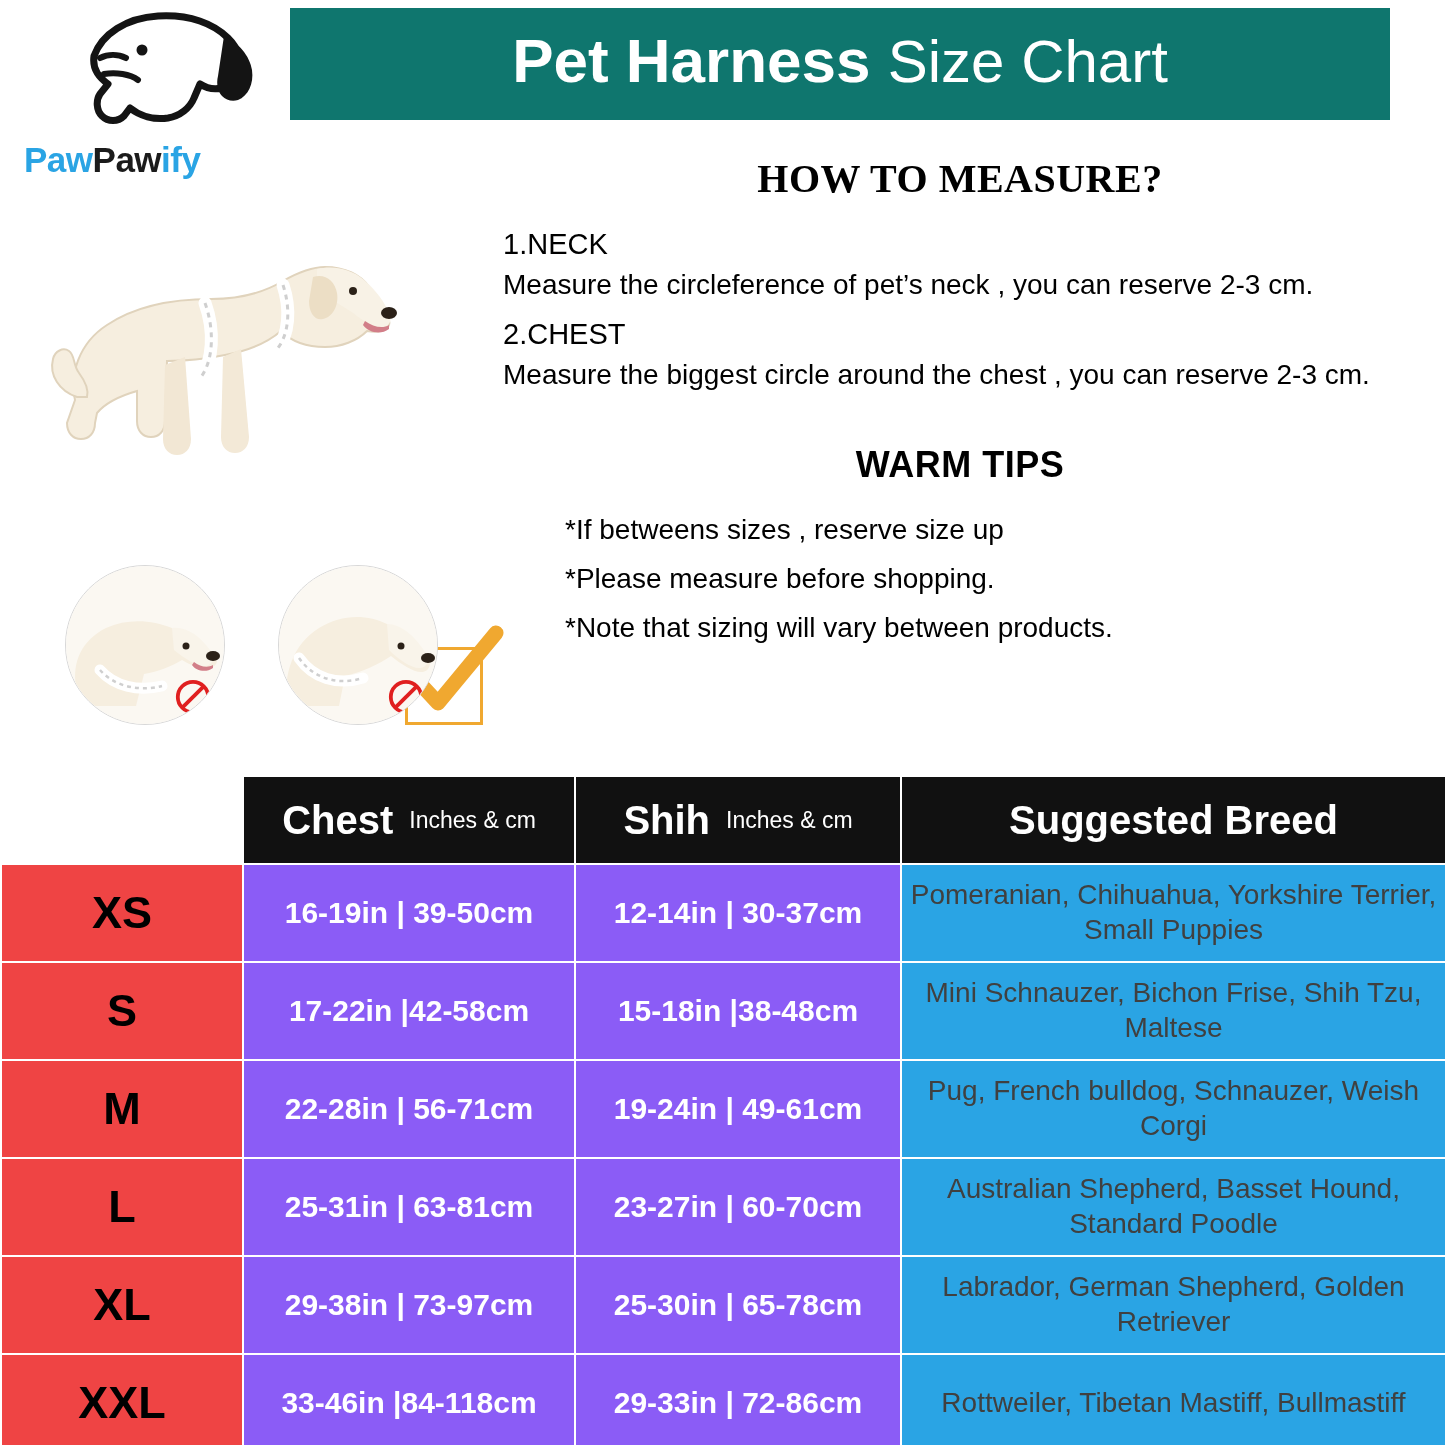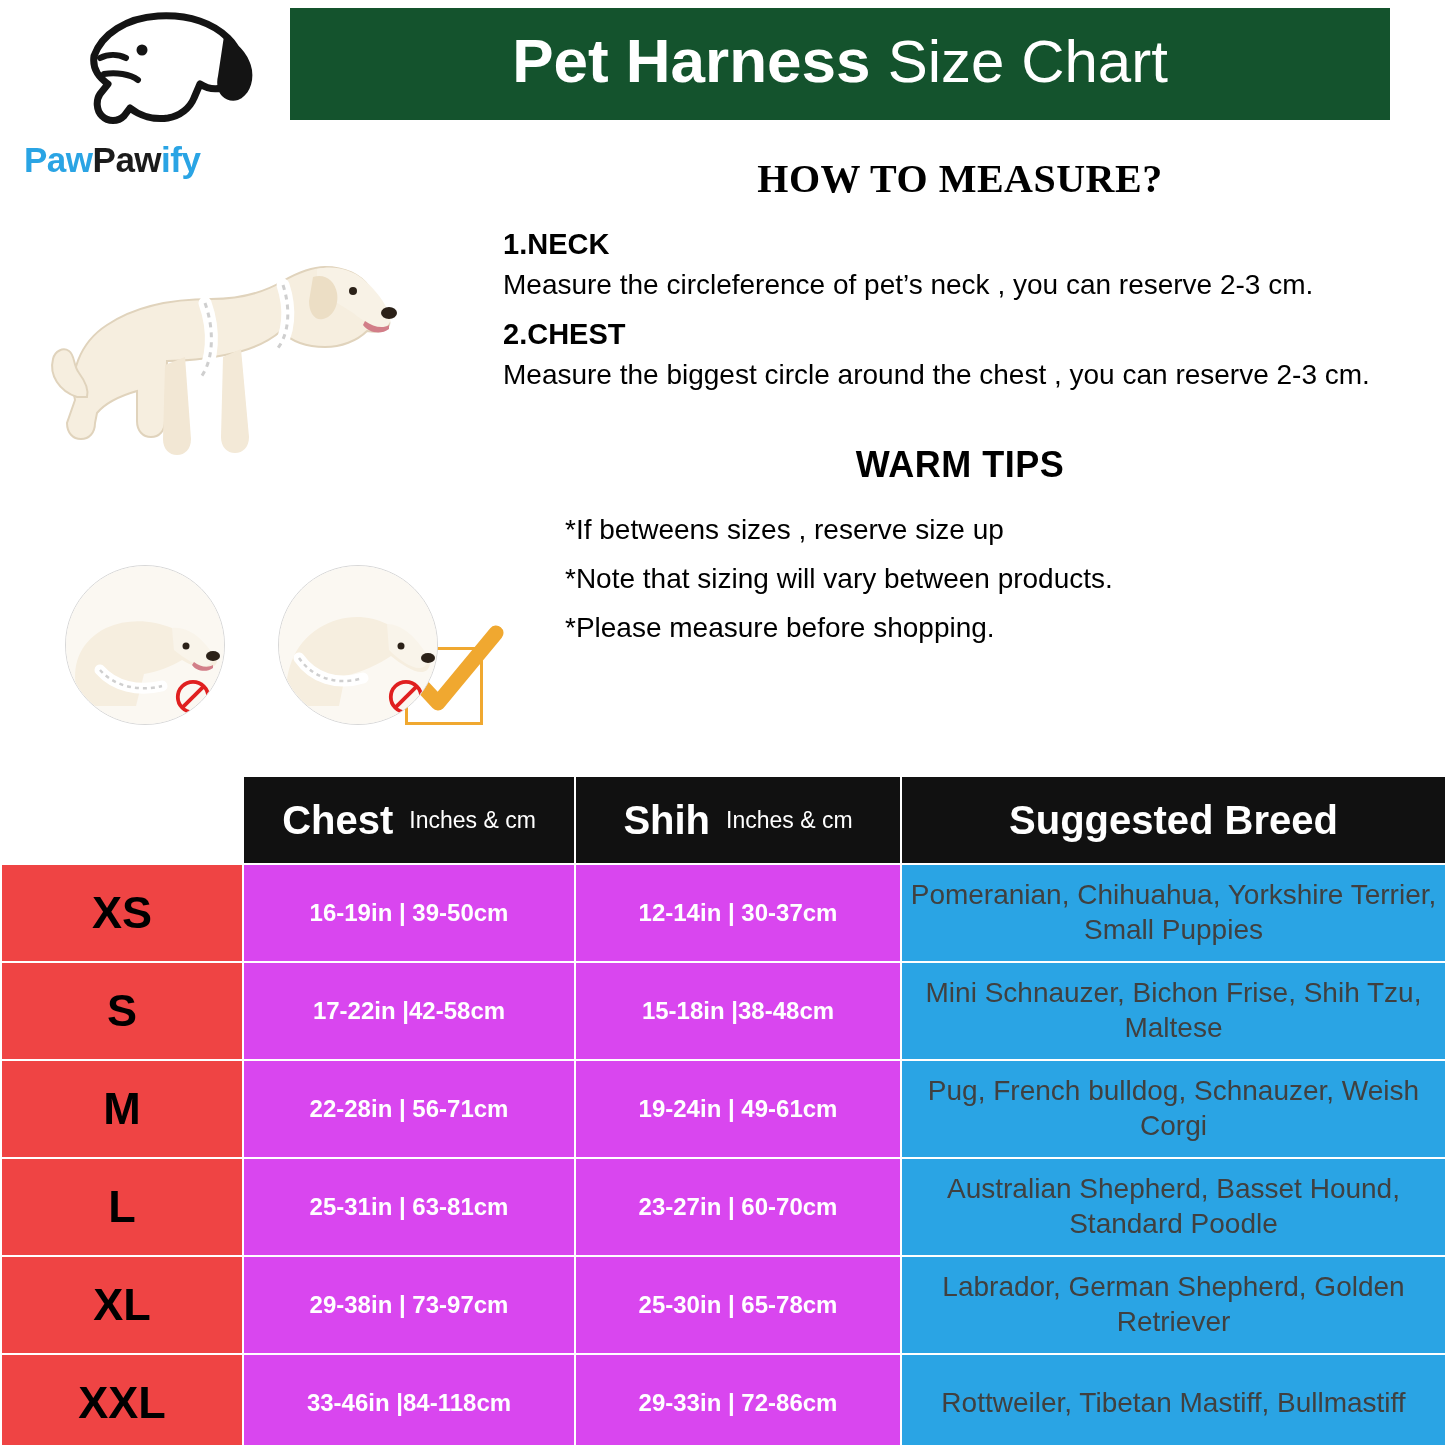--- a/index.html
+++ b/index.html
@@ -22,21 +22,21 @@
     position: absolute;
     left: 0; top: 0;
     width: 1445px;
     height: 185px;
   }
   .header-band {
     position: absolute;
     left: 290px; top: 8px;
     width: 1100px;
     height: 112px;
-    background: #14532d;
+    background: #0f766e;
     display: flex;
     align-items: center;
     justify-content: center;
   }
   .header-title {
     white-space: nowrap;
     line-height: 1;
     padding-bottom: 6px;
   }
   .header-title .bold {
@@ -133,21 +133,21 @@
   .h-measure {
     text-align: center;
     font-size: 40px;
     font-weight: bold;
     letter-spacing: 0.5px;
     margin: 0 0 26px 0;
     font-family: Liberation Serif, serif;
   }
   .m-item-title {
     font-size: 29px;
-    font-weight: bold;
+    font-weight: normal;
     margin: 0 0 6px 8px;
   }
   .m-item-body {
     font-size: 28px;
     margin: 0 0 16px 8px;
     line-height: 1.25;
   }
   .h-tips {
     text-align: center;
     font-size: 36px;
@@ -208,23 +208,23 @@
   }
   .cell-size {
     background: #ef4444;
     color: #000000;
     font-size: 45px;
     font-weight: bold;
     height: 98px;
     border-left: 2px solid #ffffff;
   }
   .cell-blue {
-    background: #d946ef;
+    background: #8b5cf6;
     color: #ffffff;
-    font-size: 24px;
+    font-size: 30px;
     font-weight: bold;
     height: 98px;
     padding: 0 6px;
     line-height: 1.2;
   }
   .cell-breed {
     background: #2aa4e4;
     color: #404040;
     font-size: 28px;
     font-weight: normal;
@@ -356,22 +356,22 @@
     <div class="m-item-body">Measure the circleference of pet’s neck , you can reserve 2-3 cm.</div>
   </div>
 
   <div>
     <div class="m-item-title">2.CHEST</div>
     <div class="m-item-body">Measure the biggest circle around the chest , you can reserve 2-3 cm.</div>
   </div>
 
   <div class="h-tips">WARM TIPS</div>
   <div class="tip-line">*If betweens sizes , reserve size up</div>
+  <div class="tip-line">*Please measure before shopping.</div>
   <div class="tip-line">*Note that sizing will vary between products.</div>
-  <div class="tip-line">*Please measure before shopping.</div>
 </div>
 
 <table class="table">
   <colgroup>
     <col class="col-size">
       <col class="col-chest">
       <col class="col-neck">
       <col class="col-breed">
   </colgroup>
   <thead>

